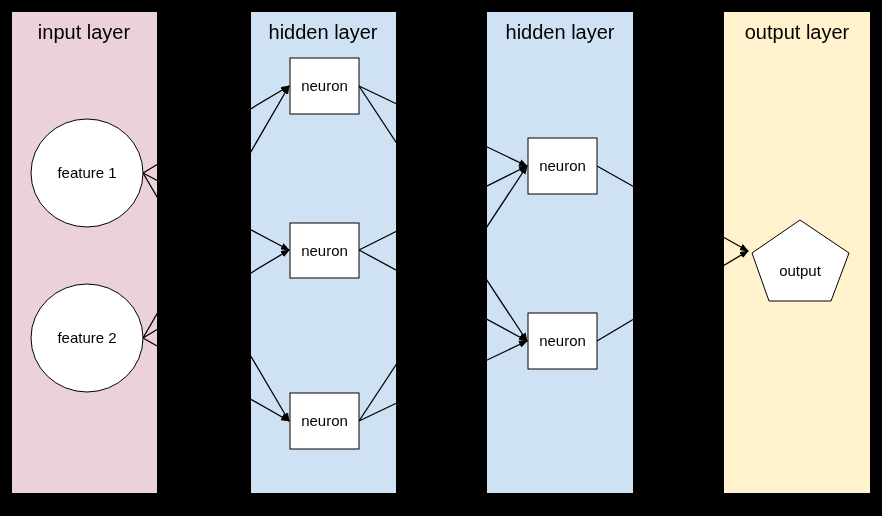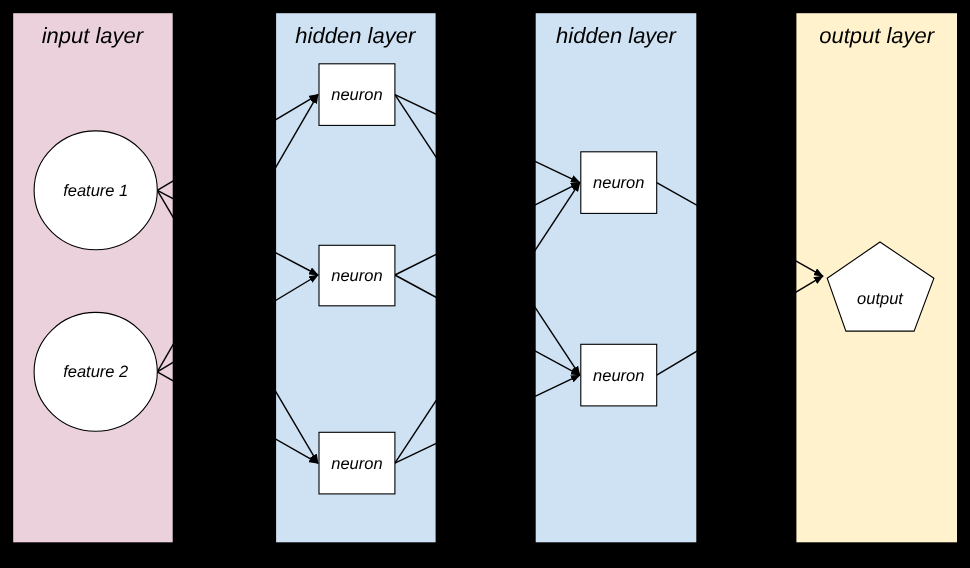--- a/index.html
+++ b/index.html
@@ -8,21 +8,20 @@
     background: #000000;
     width: 882px;
     height: 516px;
     overflow: hidden;
   }
   .stage {
     position: relative;
     width: 882px;
     height: 516px;
     background: #000000;
-    font-style: italic;
   }
   svg { display: block; }
   svg text {
     font-family: "Liberation Sans", sans-serif;
     fill: #000000;
   }
   .panel-title { font-size: 20px; }
   .node-label  { font-size: 15px; }
 </style>
 </head>

